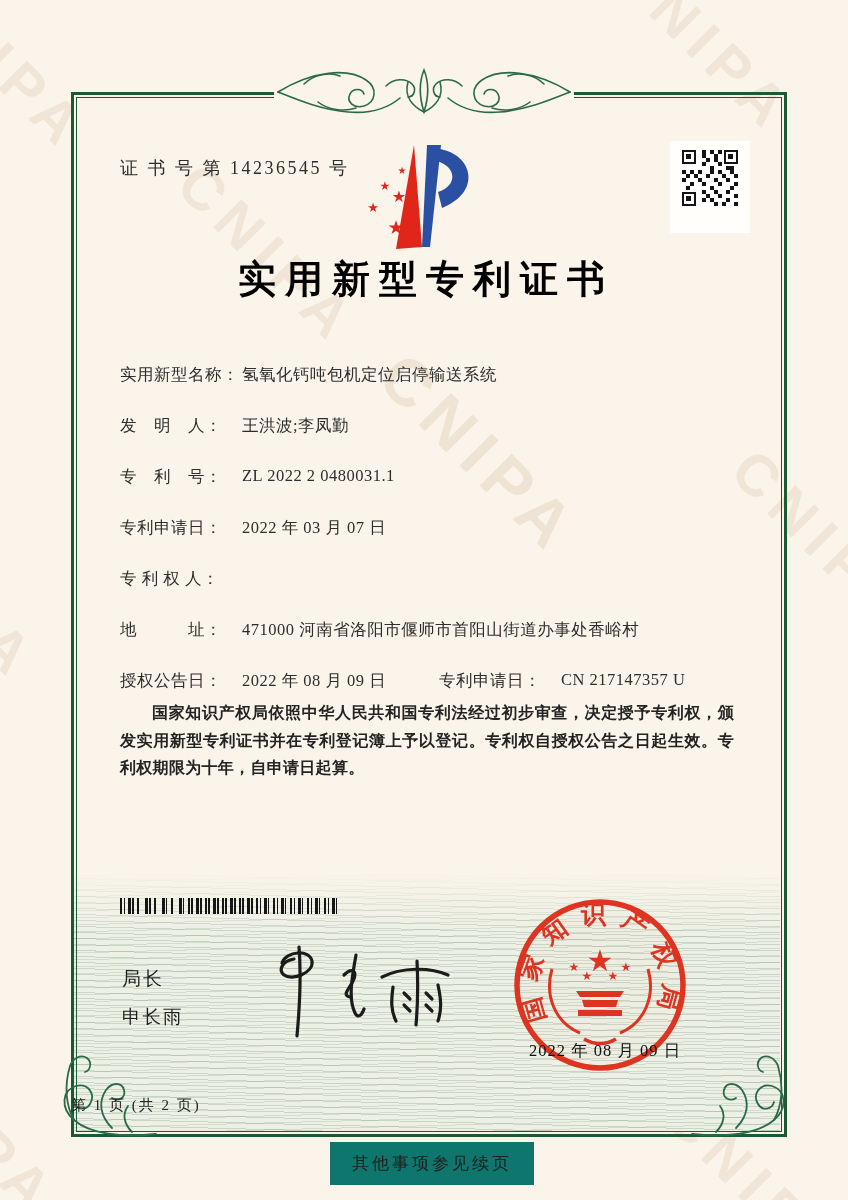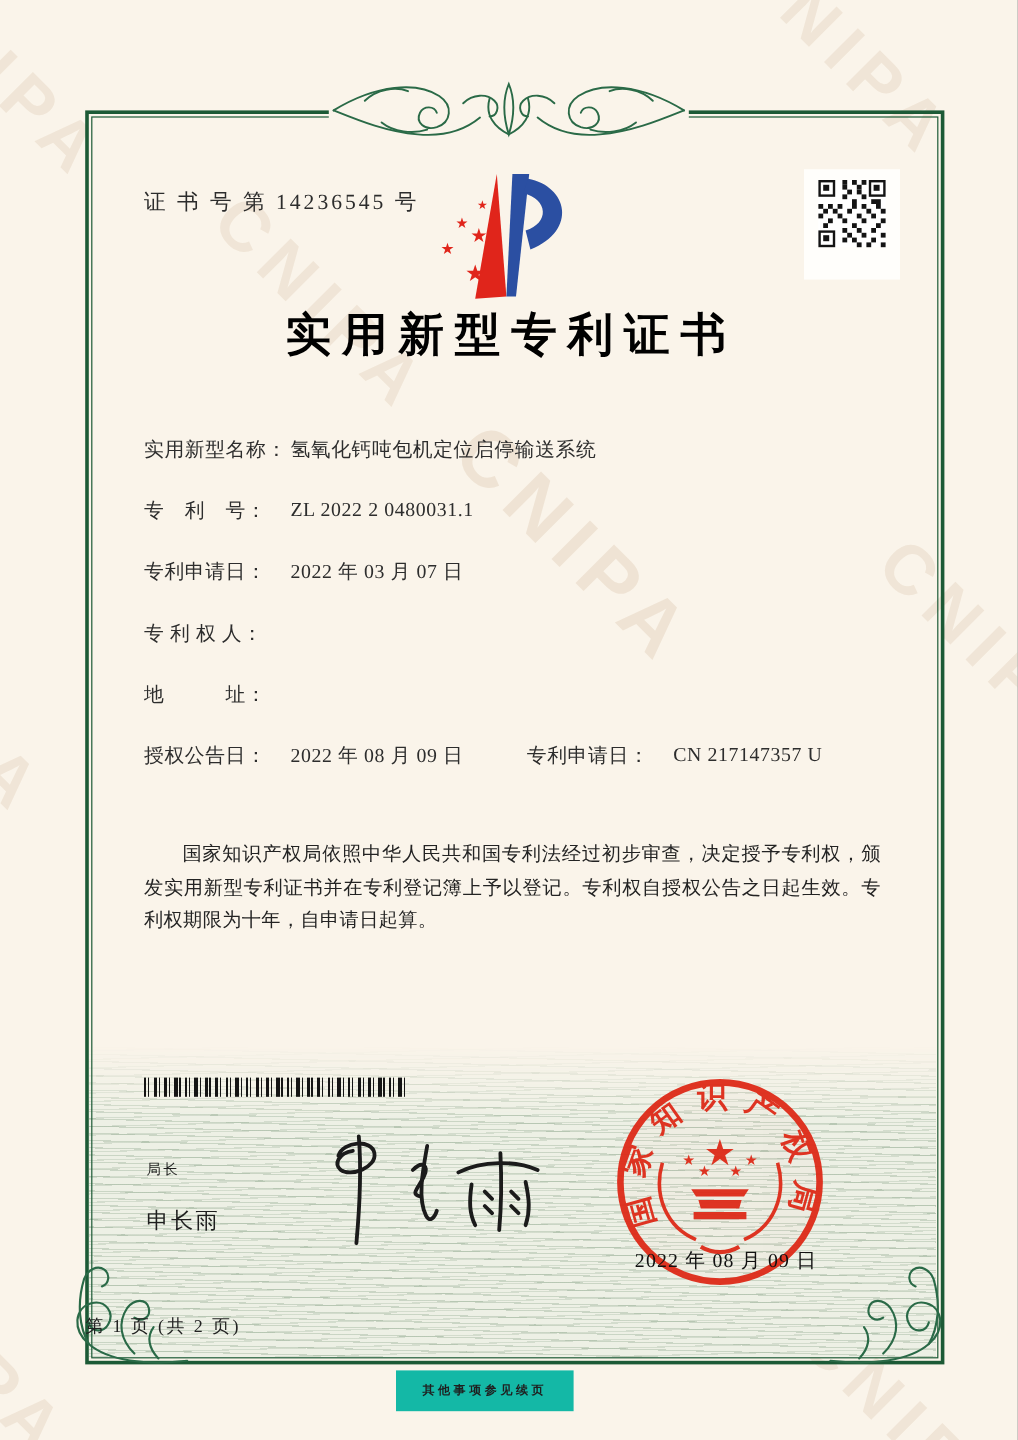--- a/index.html
+++ b/index.html
@@ -58,37 +58,37 @@
       32px 52px #141414,40px 52px #141414,52px 52px #141414;}
   .title{position:absolute; left:71px; top:254px; width:710px; text-align:center;
     font-size:38px; font-weight:bold; letter-spacing:9px; color:#000000;}
   .fields{position:absolute; left:120px; top:352px; width:616px; color:#2d2d2d;}
   .frow{display:flex; align-items:flex-start; height:24px; margin-bottom:27px; font-size:16.5px;margin-top:12px;}
   .flabel{flex:0 0 122px; white-space:nowrap; letter-spacing:0.5px;}
   .fvalue{flex:1; white-space:nowrap; letter-spacing:0.5px;}
   .fvalue.w1{flex:0 0 197px;}
   .flabel.l2{flex:0 0 122px;}
   .body-text{position:absolute; left:120px; top:699px; width:614px; color:#232323;}
-  .body-text p{margin:0; text-indent:2em; font-size:16px; line-height:27.6px; text-align:justify; letter-spacing:0.3px;}
+  .body-text p{margin:0; text-indent:2em; font-size:16px; line-height:27.6px; text-align:justify; letter-spacing:0.3px;font-weight:bold;}
   .barcode{position:absolute; left:120px; top:898px; width:218px; height:16px;
     background:repeating-linear-gradient(90deg,
       #151515 0 2px, transparent 2px 3.5px,
       #151515 3.5px 4.5px, transparent 4.5px 8px,
       #151515 8px 11px, transparent 11px 12.5px,
       #151515 12.5px 13.5px, transparent 13.5px 17px);}
-  .sig-title{position:absolute; left:122px; top:966px; font-size:12px; color:#1e1e1e; letter-spacing:2px;}
+  .sig-title{position:absolute; left:122px; top:966px; font-size:19px; color:#1e1e1e; letter-spacing:2px;}
   .sig-name{position:absolute; left:122px; top:1004px; font-size:18.5px; color:#1e1e1e; letter-spacing:2px;}
   .sig-svg{position:absolute; left:252px; top:938px; width:212px; height:106px;}
   .seal{position:absolute; left:512px; top:897px; width:176px; height:176px; opacity:0.95;}
   .seal-date{position:absolute; left:529px; top:1040px; width:170px; font-size:16.5px; color:#111;
     letter-spacing:1px; white-space:nowrap; z-index:5;}
   .page-info{position:absolute; left:71px; top:1096px; width:710px; text-align:left;
     font-size:15px; color:#222; letter-spacing:2px;}
-  .footer-note{position:absolute; left:330px; top:1142px; background:#14b8a6; padding:10px 22px;
-    font-size:10px; color:#1f1f1f; letter-spacing:3px;font-weight:bold;}
+  .footer-note{position:absolute; left:330px; top:1142px; background:#0f766e; padding:10px 22px;
+    font-size:17px; color:#1f1f1f; letter-spacing:3px;}
   svg text.star{font-family:"DejaVu Sans",sans-serif;}
 </style>
 </head>
 <body>
 
 <div class="page">
 
   <span class="wm" style="left:-58px; top:-44px;">CNIPA</span>
   <span class="wm" style="left:648px; top:-62px;">CNIPA</span>
   <span class="wm" style="left:212px; top:150px;">CNIPA</span>
@@ -171,32 +171,37 @@
   </div>
 
   <div class="title">实用新型专利证书</div>
 
   <div class="fields">
     <div class="frow">
       <span class="flabel">实用新型名称：</span>
       <span class="fvalue">氢氧化钙吨包机定位启停输送系统</span>
     </div>
     <div class="frow">
+      <span class="flabel">发　明　人：</span>
+      <span class="fvalue">王洪波;李凤勤</span>
+    </div>
+    <div class="frow">
       <span class="flabel">专　利　号：</span>
       <span class="fvalue">ZL 2022 2 0480031.1</span>
     </div>
     <div class="frow">
       <span class="flabel">专利申请日：</span>
       <span class="fvalue">2022 年 03 月 07 日</span>
     </div>
     <div class="frow">
       <span class="flabel">专 利 权 人：</span>
     </div>
     <div class="frow">
       <span class="flabel">地　　　址：</span>
+      <span class="fvalue">471000 河南省洛阳市偃师市首阳山街道办事处香峪村</span>
     </div>
     <div class="frow">
       <span class="flabel">授权公告日：</span>
       <span class="fvalue w1">2022 年 08 月 09 日</span>
       <span class="flabel l2">专利申请日：</span>
       <span class="fvalue">CN 217147357 U</span>
     </div>
   </div>
 
   <div class="body-text">

